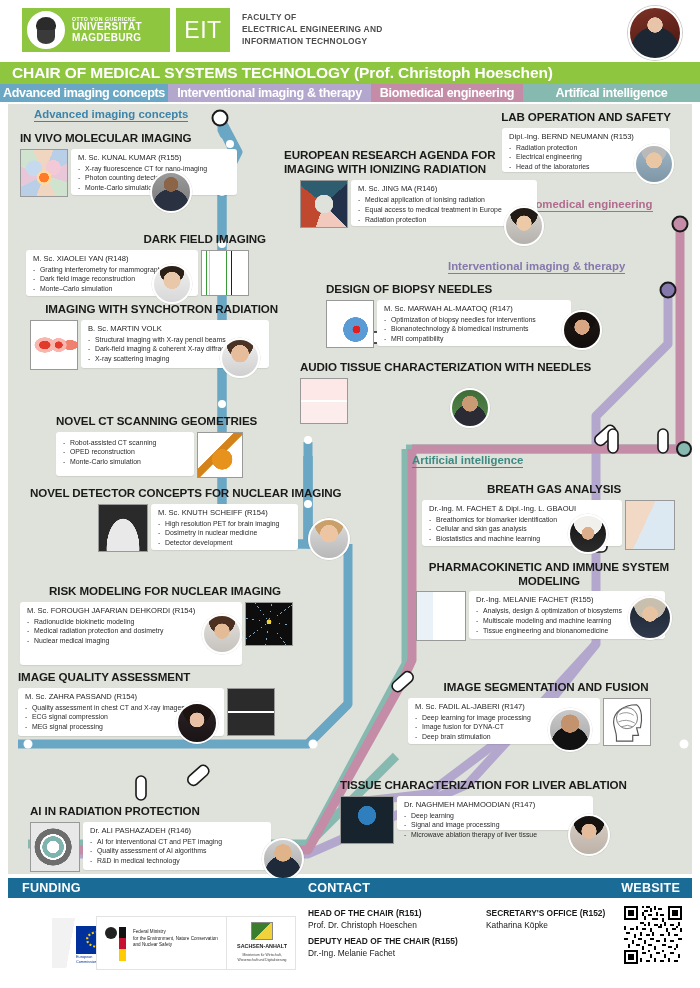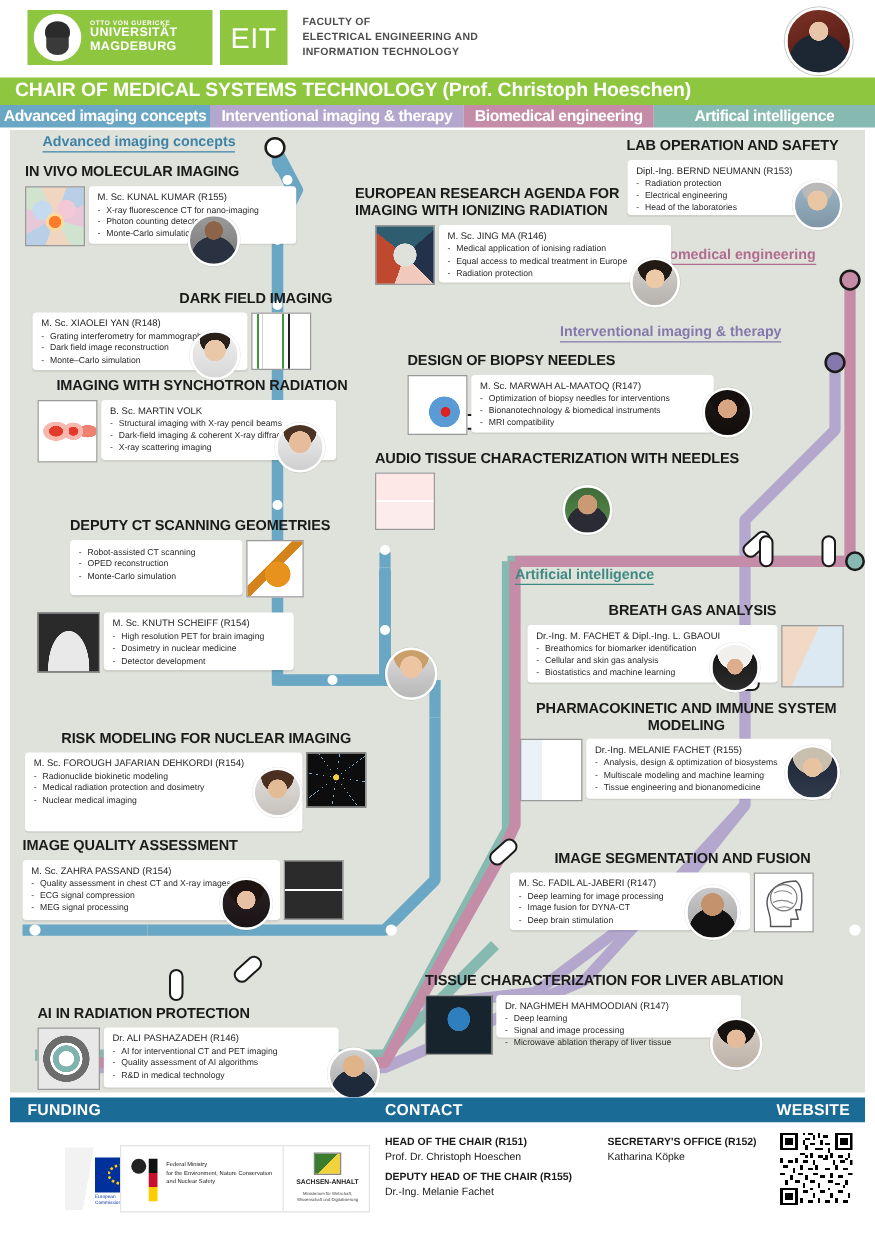--- a/index.html
+++ b/index.html
@@ -337,35 +337,36 @@
             <li>Structural imaging with X-ray pencil beams</li>
             <li>Dark-field imaging &amp; coherent X-ray diffraction</li>
             <li>X-ray scattering imaging</li>
           </ul>
         </div>
       </div>
       <div class="avatar" style="left:190px;top:36px;width:40px;height:40px;background:radial-gradient(circle at 50% 38%,#e6bc9a 0 30%,transparent 31%),radial-gradient(circle at 50% 12%,#4a3224 0 36%,transparent 37%),linear-gradient(#efefef,#cfcfcf)"></div>
     </div>
 
     <div class="proj" style="left:48px;top:310px;width:190px">
-      <div class="proj-title">DEPUTY CT SCANNING GEOMETRIES</div>
+      <div class="proj-title">NOVEL CT SCANNING GEOMETRIES</div>
       <div class="row" style="margin-top:4px">
         <div class="card" style="width:138px;height:44px;padding-top:6px">
           <ul>
             <li>Robot-assisted CT scanning</li>
             <li>OPED reconstruction</li>
             <li>Monte-Carlo simulation</li>
           </ul>
         </div>
         <div class="thumb th-robot" style="width:46px;height:46px"></div>
       </div>
     </div>
 
     <div class="proj" style="left:22px;top:382px;width:268px">
-      <div class="row" style="margin-top:4px;">
+      <div class="proj-title" style="text-align:center">NOVEL DETECTOR CONCEPTS FOR NUCLEAR IMAGING</div>
+      <div class="row" style="margin-top:4px;margin-left:68px">
         <div class="thumb th-pet" style="width:50px;height:48px"></div>
         <div class="card" style="width:152px;height:46px">
           <div class="who">M. Sc. KNUTH SCHEIFF (R154)</div>
           <ul>
             <li>High resolution PET for brain imaging</li>
             <li>Dosimetry in nuclear medicine</li>
             <li>Detector development</li>
           </ul>
         </div>
       </div>

